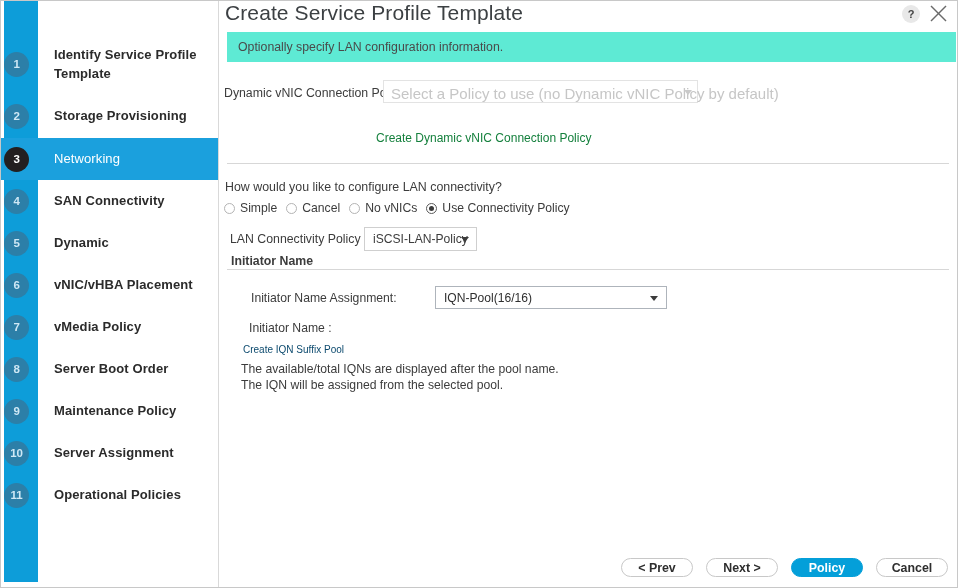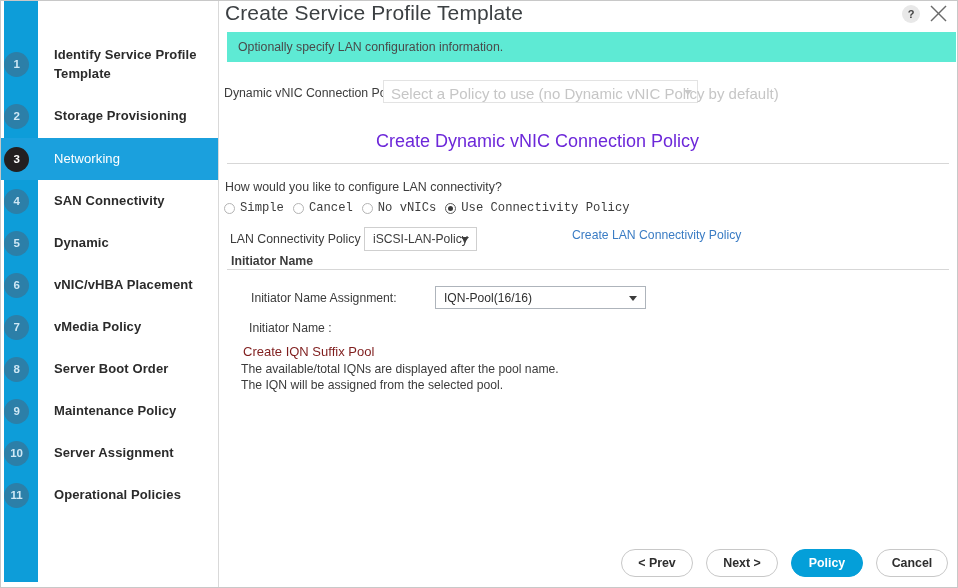--- a/index.html
+++ b/index.html
@@ -201,22 +201,22 @@
     width: 0; height: 0;
     border-left: 4px solid transparent;
     border-right: 4px solid transparent;
     border-top: 5px solid #c9c9c9;
   }
 
   .create-dvnic-link {
     position: absolute;
     left: 157px;
     top: 130px;
-    font-size: 18px;
-    color: #6d28d9;
+    font-size: 12px;
+    color: #15803d;
     cursor: default;
   }
 
   .hdivider {
     position: absolute;
     left: 8px;
     right: 8px;
     height: 1px;
     background: #d7d7d7;
   }
@@ -230,21 +230,20 @@
   }
 
   
   .radios {
     position: absolute;
     left: 5px;
     top: 200px;
     display: flex;
     align-items: center;
     gap: 0px;
-    font-family: Liberation Mono, monospace;
   }
   .radio-item {
     display: flex;
     align-items: center;
     margin-right: 9px;
     cursor: pointer;
   }
   .radio-dot {
     width: 11px;
     height: 11px;
@@ -330,21 +329,21 @@
     position: absolute;
     left: 32px;
     top: 290px;
     font-size: 12.2px;
     color: #3c3c3c;
   }
   .ina-select {
     position: absolute;
     left: 216px;
     top: 285px;
-    width: 211px;
+    width: 232px;
     height: 23px;
     border: 1px solid #aeb4bb;
     background: #fff;
     box-sizing: border-box;
     cursor: pointer;
   }
   .ina-select .v {
     position: absolute;
     left: 8px; top: 4px;
     font-size: 12.1px;
@@ -364,22 +363,22 @@
     position: absolute;
     left: 30px;
     top: 320px;
     font-size: 12.2px;
     color: #3c3c3c;
   }
   .create-iqn-link {
     position: absolute;
     left: 24px;
     top: 343px;
-    font-size: 13px;
-    color: #7f1d1d;
+    font-size: 10px;
+    color: #0c4a6e;
     cursor: pointer;
   }
   .help-lines {
     position: absolute;
     left: 22px;
     top: 361px;
     font-size: 12.2px;
     color: #3c3c3c;
     line-height: 15.5px;
   }
@@ -388,21 +387,21 @@
   .footer {
     position: absolute;
     right: 9px;
     bottom: 10px;
     display: flex;
     align-items: center;
     gap: 13px;
   }
   .btn {
     min-width: 72px;
-    height: 28px;
+    height: 19px;
     border-radius: 14px;
     border: 1px solid #c8c8c8;
     background: #ffffff;
     color: #2e2e2e;
     font-size: 12.4px;
     font-weight: bold;
     display: flex;
     align-items: center;
     justify-content: center;
     cursor: pointer;
@@ -516,21 +515,20 @@
         <span class="radio-dot"></span>
         <span class="rl">Use Connectivity Policy</span>
       </div>
     </div>
 
     <div class="lanpol-label">LAN Connectivity Policy :</div>
     <div class="lanpol-select">
       <div class="v">iSCSI-LAN-Policy</div>
       <div class="caret"></div>
     </div>
-    <div class="create-lan-link">Create LAN Connectivity Policy</div>
 
     <div class="initiator-head">Initiator Name</div>
     <div class="hdivider" style="top:268px;"></div>
 
     <div class="ina-label">Initiator Name Assignment:</div>
     <div class="ina-select">
       <div class="v">IQN-Pool(16/16)</div>
       <div class="caret"></div>
     </div>
 

